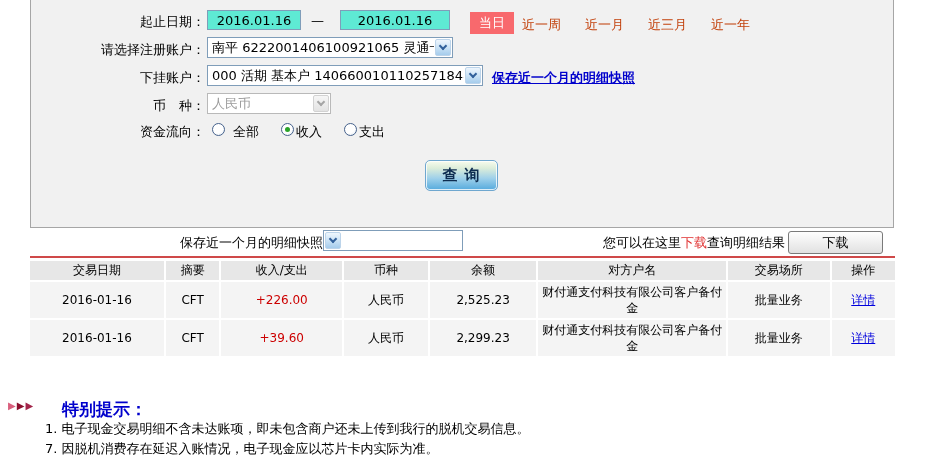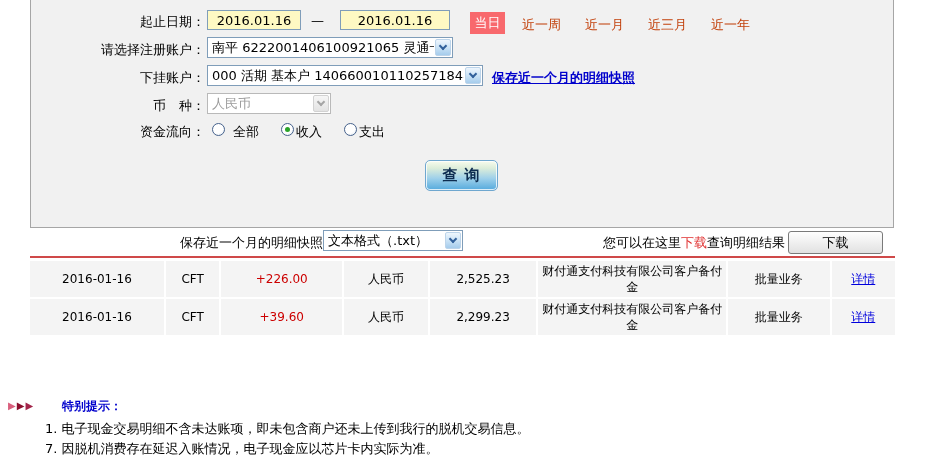--- a/index.html
+++ b/index.html
@@ -1,22 +1,22 @@
 <!DOCTYPE html>
 <html><head>
 <meta charset="utf-8">
 <style>
   * { margin:0; padding:0; box-sizing:border-box; }
   html,body { width:931px; height:460px; background:#fff; font-family:"DejaVu Sans","Liberation Sans",sans-serif; color:#000; overflow:hidden; position:relative; }
   .abs { position:absolute; }
   .panel { position:absolute; left:30px; top:0; width:864px; height:228px; background:#f1f1f1; border:1px solid #a6a6a6; border-top:none; }
   .lbl { position:absolute; font-size:13px; white-space:nowrap; color:#000; }
   .r { text-align:right; }
-  .txtinput { position:absolute; height:20px; border:1px solid #7f9db9; background:#fef9c3; text-align:center; font-size:13px; font-family:"DejaVu Sans","Liberation Sans",sans-serif; padding:4px; }
-  .todaybtn { position:absolute; left:470px; top:12px; width:35px; height:22px; background:#f8696d; color:#fff; font-size:13px; text-align:center; line-height:22px; cursor:pointer; }
+  .txtinput { position:absolute; height:20px; border:1px solid #7f9db9; background:#5eead4; text-align:center; font-size:13px; font-family:"DejaVu Sans","Liberation Sans",sans-serif; padding:4px; }
+  .todaybtn { position:absolute; left:470px; top:12px; width:44px; height:22px; background:#f8696d; color:#fff; font-size:13px; text-align:center; line-height:22px; cursor:pointer; }
   .quicklink { position:absolute; top:16px; font-size:13px; color:#c2410c; cursor:pointer; white-space:nowrap; }
   .combo { position:absolute; height:21px; border:1px solid #7f9db9; background:#fff; display:flex; align-items:stretch; cursor:pointer; }
   .combo .ctxt { flex:1; font-size:13px; line-height:19px; padding:0 4px; white-space:nowrap; overflow:hidden; }
   .combo .carrow { width:16px; margin:1px; border-radius:2px; background:linear-gradient(180deg,#eef6fd 0%,#cbe3f6 50%,#a5ccec 100%); border:1px solid #bcd4ea; display:flex; align-items:center; justify-content:center; }
   .chev { width:6px; height:6px; border-right:2px solid #31609b; border-bottom:2px solid #31609b; transform:rotate(45deg); margin-top:-3px; }
   .combo.disabled { border-color:#b9b9b9; cursor:default; }
   .combo.disabled .ctxt { color:#9b9b9b; }
   .combo.disabled .carrow { background:linear-gradient(180deg,#f6f6f6,#e3e3e3); border-color:#d2d2d2; }
   .combo.disabled .chev { border-color:#a5a5a5; }
   .radio { position:absolute; width:13px; height:13px; border:1px solid #46628c; border-radius:50%; background:radial-gradient(circle at 35% 30%, #ffffff 55%, #dbe4ee); cursor:pointer; }
@@ -24,21 +24,21 @@
   .querybtn { position:absolute; left:425px; top:160px; width:73px; height:31px; border:1px solid #6fa7cf; border-radius:5px; background:linear-gradient(180deg,#f8fced 0%,#dcedda 25%,#9ed0ea 60%,#55aadd 100%); box-shadow:inset 0 0 0 1px rgba(255,255,255,.8); font-size:15px; font-weight:bold; color:#0d2c50; text-align:center; line-height:29px; cursor:pointer; letter-spacing:1px; }
   .bluelink { color:#0000cc; text-decoration:underline; cursor:pointer; }
   .dlbtn { position:absolute; left:788px; top:231px; width:95px; height:23px; border:1px solid #7a7a7a; border-radius:3px; background:linear-gradient(180deg,#fefefe,#e1e1e1); font-size:13px; text-align:center; line-height:21px; cursor:pointer; }
   .redline { position:absolute; left:30px; top:256px; width:865px; border-top:2px solid #cf4949; }
   .dtable { position:absolute; left:28px; top:259px; width:869px; border-collapse:separate; border-spacing:2px; table-layout:fixed; font-size:12px; }
   .dtable th { background:#e7e7e7; font-weight:normal; height:19px; text-align:center; white-space:nowrap; overflow:hidden; }
   .dtable td { background:#f4f4f4; height:36px; text-align:center; vertical-align:middle; line-height:16px; }
   .amt { color:#cc0000; }
   .detail { color:#0000dd; text-decoration:underline; cursor:pointer;margin-top:48px; }
   .tri { font-size:10px; letter-spacing:1px; }
-  .notes-title { position:absolute; left:62px; top:398px; font-size:12px; font-weight:bold; color:#0000cc; }
+  .notes-title { position:absolute; left:62px; top:398px; font-size:17px; font-weight:bold; color:#0000cc; }
   .note-item { position:absolute; left:45px; font-size:13px; color:#000; white-space:nowrap; }
 </style>
 </head>
 <body>
 
 <div class="panel"></div>
 
 <div class="lbl r" style="right:726px; top:13px;">起止日期：</div>
 <input class="txtinput" style="left: 207px; top: 10px; width: 94px;" value="2016.01.16">
 <div class="lbl" style="left:311px; top:13px;">—</div>
@@ -81,21 +81,20 @@
     <div class="dot"></div>
   </div>
 <div class="lbl" style="left:296px; top:123px;">收入</div>
 <div class="radio" style="left:344px; top:123px;"></div>
 <div class="lbl" style="left:359px; top:123px;">支出</div>
 
 <div class="querybtn">查 询</div>
 
 <div class="lbl r" style="right:608px; top:234px;">保存近一个月的明细快照</div>
 <div class="combo" style="left:323px; top:230px; width:140px;">
-  <div class="ctxt">文本格式（.txt）</div>
   <div class="carrow">
       <div class="chev"></div>
     </div>
 </div>
 <div class="lbl r" style="right:146px; top:234px;"><span>您可以在这里</span><span style="color:#e03030;">下载</span><span>查询明细结果</span></div>
 <div class="dlbtn">下载</div>
 
 <div class="redline"></div>
 
 <table class="dtable">
@@ -103,20 +102,30 @@
     <col style="width:133px">
       <col style="width:53px">
       <col style="width:120px">
       <col style="width:83px">
     <col style="width:106px">
       <col style="width:186px">
       <col style="width:101px">
       <col style="width:63px">
   </colgroup>
   <tbody>
+      <tr>
+    <th>交易日期</th>
+    <th>摘要</th>
+    <th>收入/支出</th>
+    <th>币种</th>
+    <th>余额</th>
+    <th>对方户名</th>
+    <th>交易场所</th>
+    <th>操作</th>
+  </tr>
   <tr>
     <td>2016-01-16</td>
     <td>CFT</td>
     <td class="amt">+226.00</td>
     <td>人民币</td>
     <td>2,525.23</td>
     <td>财付通支付科技有限公司客户备付金</td>
     <td>批量业务</td>
     <td><span class="detail">详情</span></td>
   </tr>

